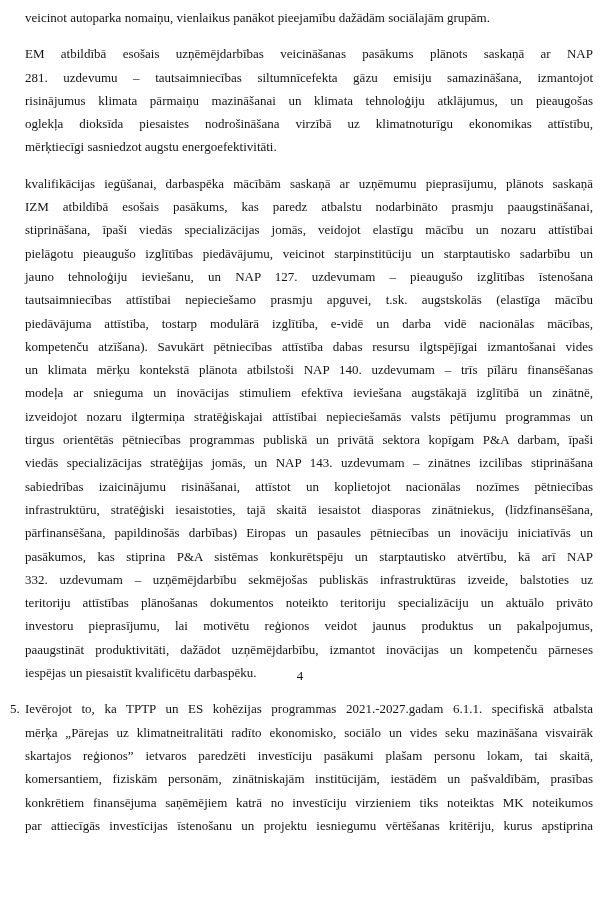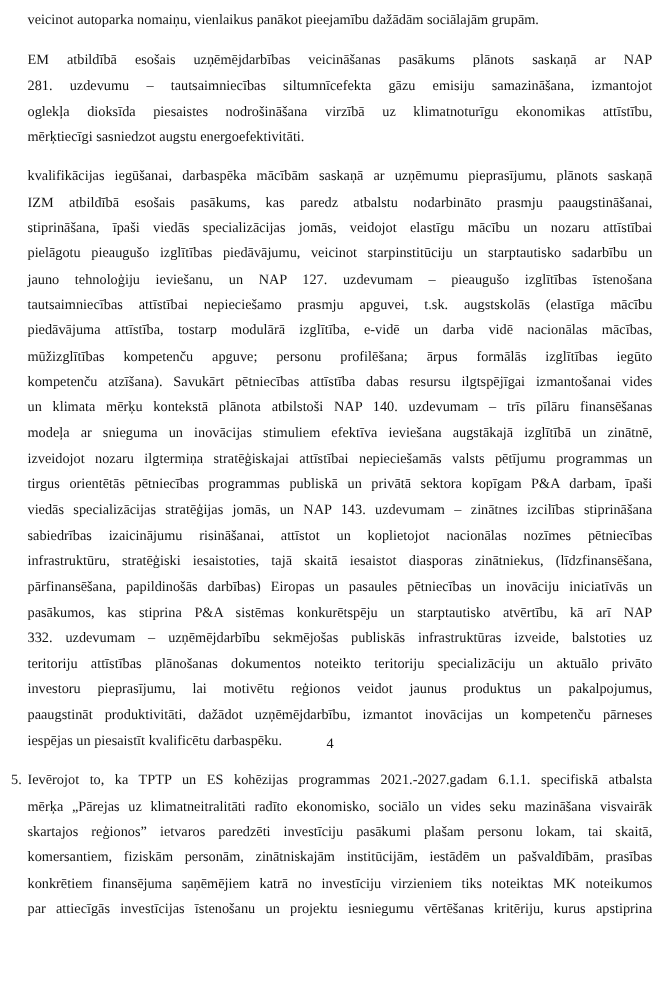--- a/index.html
+++ b/index.html
@@ -55,32 +55,32 @@
 <body>
 
 <div class="page">
   <div class="text-block">
       <div class="paragraph">
         <div class="line last">veicinot autoparka nomaiņu, vienlaikus panākot pieejamību dažādām sociālajām grupām.</div>
       </div>
       <div class="paragraph">
         <div class="line">EM atbildībā esošais uzņēmējdarbības veicināšanas pasākums plānots saskaņā ar NAP</div>
         <div class="line">281. uzdevumu – tautsaimniecības siltumnīcefekta gāzu emisiju samazināšana, izmantojot</div>
+        <div class="line">risinājumus klimata pārmaiņu mazināšanai un klimata tehnoloģiju atklājumus, un pieaugošas</div>
         <div class="line">oglekļa dioksīda piesaistes nodrošināšana virzībā uz klimatnoturīgu ekonomikas attīstību,</div>
         <div class="line last">mērķtiecīgi sasniedzot augstu energoefektivitāti.</div>
       </div>
       <div class="paragraph">
         <div class="line">kvalifikācijas iegūšanai, darbaspēka mācībām saskaņā ar uzņēmumu pieprasījumu, plānots saskaņā</div>
         <div class="line">IZM atbildībā esošais pasākums, kas paredz atbalstu nodarbināto prasmju paaugstināšanai,</div>
         <div class="line">stiprināšana, īpaši viedās specializācijas jomās, veidojot elastīgu mācību un nozaru attīstībai</div>
         <div class="line">pielāgotu pieaugušo izglītības piedāvājumu, veicinot starpinstitūciju un starptautisko sadarbību un</div>
         <div class="line">jauno tehnoloģiju ieviešanu, un NAP 127. uzdevumam – pieaugušo izglītības īstenošana</div>
         <div class="line">tautsaimniecības attīstībai nepieciešamo prasmju apguvei, t.sk. augstskolās (elastīga mācību</div>
         <div class="line">piedāvājuma attīstība, tostarp modulārā izglītība, e-vidē un darba vidē nacionālas mācības,</div>
-        <div class="line">mūžizglītības kompetenču apguve; personu profilēšana; ārpus formālās izglītības iegūto</div>
         <div class="line">kompetenču atzīšana). Savukārt pētniecības attīstība dabas resursu ilgtspējīgai izmantošanai vides</div>
         <div class="line">un klimata mērķu kontekstā plānota atbilstoši NAP 140. uzdevumam – trīs pīlāru finansēšanas</div>
         <div class="line">modeļa ar snieguma un inovācijas stimuliem efektīva ieviešana augstākajā izglītībā un zinātnē,</div>
         <div class="line">izveidojot nozaru ilgtermiņa stratēģiskajai attīstībai nepieciešamās valsts pētījumu programmas un</div>
         <div class="line">tirgus orientētās pētniecības programmas publiskā un privātā sektora kopīgam P&amp;A darbam, īpaši</div>
         <div class="line">viedās specializācijas stratēģijas jomās, un NAP 143. uzdevumam – zinātnes izcilības stiprināšana</div>
         <div class="line">sabiedrības izaicinājumu risināšanai, attīstot un koplietojot nacionālas nozīmes pētniecības</div>
         <div class="line">infrastruktūru, stratēģiski iesaistoties, tajā skaitā iesaistot diasporas zinātniekus, (līdzfinansēšana,</div>
         <div class="line">pārfinansēšana, papildinošās darbības) Eiropas un pasaules pētniecības un inovāciju iniciatīvās un</div>
         <div class="line">pasākumos, kas stiprina P&amp;A sistēmas konkurētspēju un starptautisko atvērtību, kā arī NAP</div>

